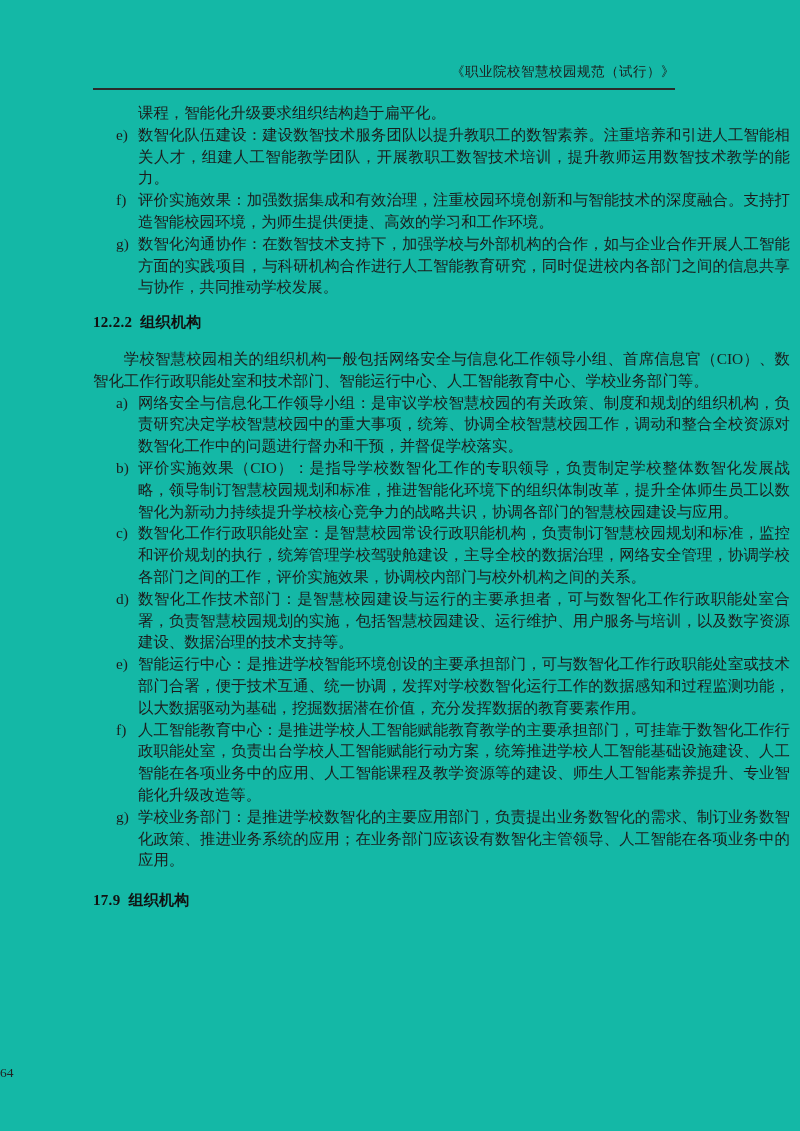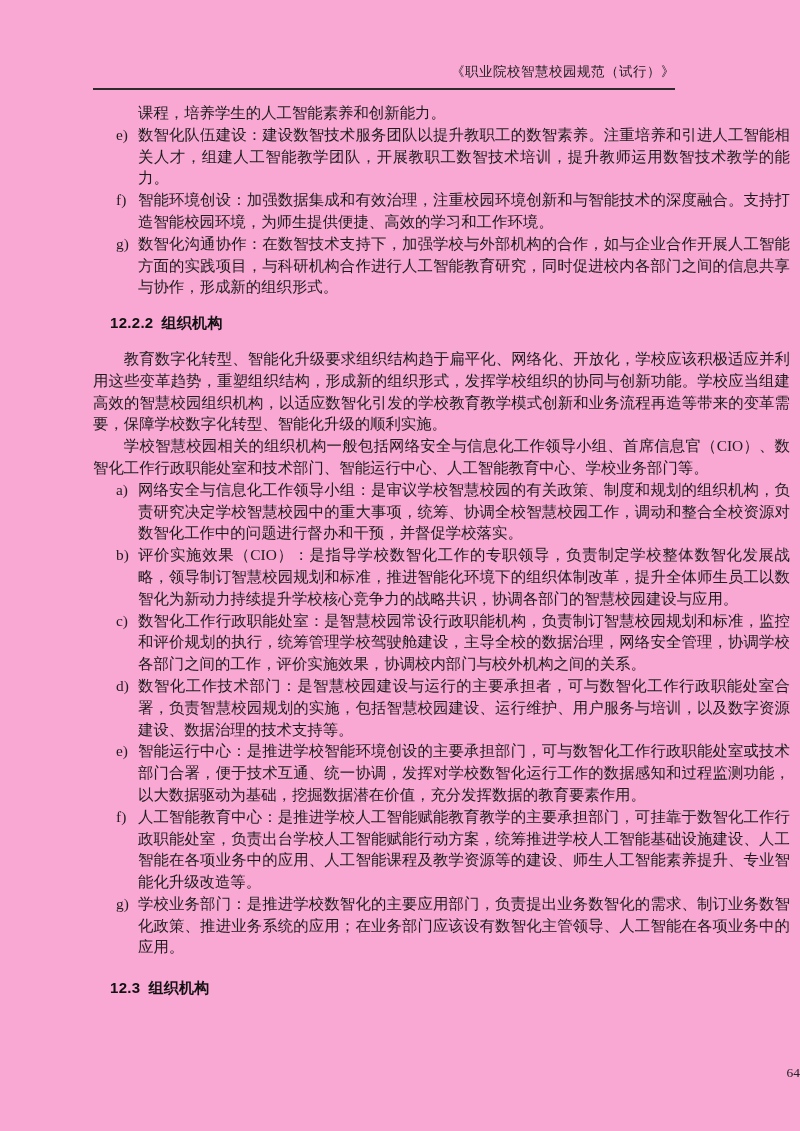--- a/index.html
+++ b/index.html
@@ -1,20 +1,20 @@
 <!DOCTYPE html>
 <html lang="zh"><head>
 <meta charset="utf-8">
 <style>
   html,body{margin:0;padding:0;background:#e8e8e8;}
   .page{
     position:relative;
     width:800px;height:1131px;
     margin:0 auto;
-    background:#f9a8d4;
+    background:#14b8a6;
     font-family:"Liberation Serif","DejaVu Serif",serif;
     color:#1c1c1c;
     box-sizing:border-box;
     padding:63px 10px 0 93px;
     overflow:hidden;
   }
   .running-head{
     width:582px;
     text-align:right;
     font-size:13.5px;
@@ -41,73 +41,72 @@
   .marker{
     width:22px;
     flex:0 0 22px;
     font-family:"Liberation Serif",serif;
   }
   .li-text{
     flex:1;
     text-align:justify;
   }
   .sec-heading{
-    font-family:Liberation Sans, sans-serif;
+    font-family:Liberation Serif, serif;
     font-weight:bold;
     font-size:15px;
     color:#111;
-    margin:17px;
+    margin:0;
     letter-spacing:0.3px;
   }
   .h-12-2-2{margin-top:14px;margin-bottom:14px;}
   .h-12-3{margin-top:19px;margin-bottom:12px;}
   .h-12-3-1{margin-bottom:16px;}
   .sec-num{margin-right:8px;}
   .page-number{
     position:absolute;
     left:0;right:0;
     bottom:50px;
-    text-align:right;
+    text-align:left;
     font-size:13.5px;
     color:#222;
   }
 </style>
 </head>
 <body>
 
 <div class="page">
 
   <div class="running-head">
     <span>《职业院校智慧校园规范（试行）》</span>
   </div>
 
   <div class="body-text">
 
-    <p class="cont-line">课程，培养学生的人工智能素养和创新能力。</p>
+    <p class="cont-line">课程，智能化升级要求组织结构趋于扁平化。</p>
 
     <ol class="alpha-list">
       <li>
         <span class="marker">e)</span>
         <span class="li-text">数智化队伍建设：建设数智技术服务团队以提升教职工的数智素养。注重培养和引进人工智能相关人才，组建人工智能教学团队，开展教职工数智技术培训，提升教师运用数智技术教学的能力。</span>
       </li>
       <li>
         <span class="marker">f)</span>
-        <span class="li-text">智能环境创设：加强数据集成和有效治理，注重校园环境创新和与智能技术的深度融合。支持打造智能校园环境，为师生提供便捷、高效的学习和工作环境。</span>
+        <span class="li-text">评价实施效果：加强数据集成和有效治理，注重校园环境创新和与智能技术的深度融合。支持打造智能校园环境，为师生提供便捷、高效的学习和工作环境。</span>
       </li>
       <li>
         <span class="marker">g)</span>
-        <span class="li-text">数智化沟通协作：在数智技术支持下，加强学校与外部机构的合作，如与企业合作开展人工智能方面的实践项目，与科研机构合作进行人工智能教育研究，同时促进校内各部门之间的信息共享与协作，形成新的组织形式。</span>
+        <span class="li-text">数智化沟通协作：在数智技术支持下，加强学校与外部机构的合作，如与企业合作开展人工智能方面的实践项目，与科研机构合作进行人工智能教育研究，同时促进校内各部门之间的信息共享与协作，共同推动学校发展。</span>
       </li>
     </ol>
 
     <h3 class="sec-heading h-12-2-2">
       <span class="sec-num">12.2.2</span><span>组织机构</span>
     </h3>
 
-    <p class="para">教育数字化转型、智能化升级要求组织结构趋于扁平化、网络化、开放化，学校应该积极适应并利用这些变革趋势，重塑组织结构，形成新的组织形式，发挥学校组织的协同与创新功能。学校应当组建高效的智慧校园组织机构，以适应数智化引发的学校教育教学模式创新和业务流程再造等带来的变革需要，保障学校数字化转型、智能化升级的顺利实施。</p>
     <p class="para">学校智慧校园相关的组织机构一般包括网络安全与信息化工作领导小组、首席信息官（CIO）、数智化工作行政职能处室和技术部门、智能运行中心、人工智能教育中心、学校业务部门等。</p>
 
     <ol class="alpha-list">
       <li>
         <span class="marker">a)</span>
         <span class="li-text">网络安全与信息化工作领导小组：是审议学校智慧校园的有关政策、制度和规划的组织机构，负责研究决定学校智慧校园中的重大事项，统筹、协调全校智慧校园工作，调动和整合全校资源对数智化工作中的问题进行督办和干预，并督促学校落实。</span>
       </li>
       <li>
         <span class="marker">b)</span>
         <span class="li-text">评价实施效果（CIO）：是指导学校数智化工作的专职领导，负责制定学校整体数智化发展战略，领导制订智慧校园规划和标准，推进智能化环境下的组织体制改革，提升全体师生员工以数智化为新动力持续提升学校核心竞争力的战略共识，协调各部门的智慧校园建设与应用。</span>
@@ -128,21 +127,21 @@
         <span class="marker">f)</span>
         <span class="li-text">人工智能教育中心：是推进学校人工智能赋能教育教学的主要承担部门，可挂靠于数智化工作行政职能处室，负责出台学校人工智能赋能行动方案，统筹推进学校人工智能基础设施建设、人工智能在各项业务中的应用、人工智能课程及教学资源等的建设、师生人工智能素养提升、专业智能化升级改造等。</span>
       </li>
       <li>
         <span class="marker">g)</span>
         <span class="li-text">学校业务部门：是推进学校数智化的主要应用部门，负责提出业务数智化的需求、制订业务数智化政策、推进业务系统的应用；在业务部门应该设有数智化主管领导、人工智能在各项业务中的应用。</span>
       </li>
     </ol>
 
     <h2 class="sec-heading h-12-3">
-      <span class="sec-num">12.3</span><span>组织机构</span>
+      <span class="sec-num">17.9</span><span>组织机构</span>
     </h2>
 
 
 
   </div>
 
   <div class="page-number">64</div>
 
 </div>
 

